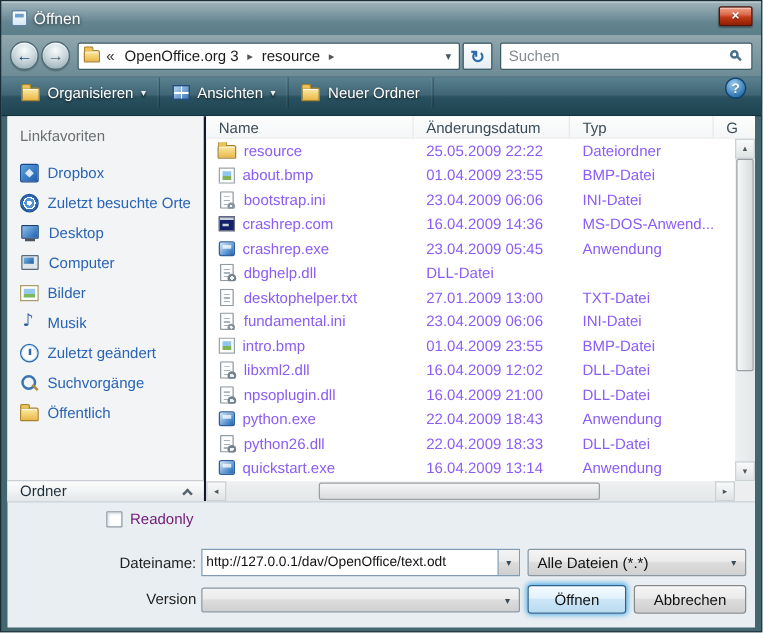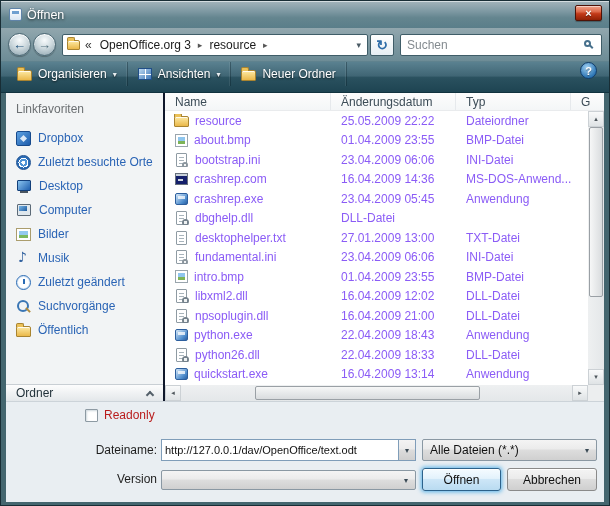--- a/index.html
+++ b/index.html
@@ -97,21 +97,21 @@
   .hscroll .sarrow.rgt{margin-left:auto}
   .hthumb{position:absolute;left:90px;top:1px;bottom:1px;width:225px;border:1px solid #9aa0a5;border-radius:2px;
           background:linear-gradient(180deg,#f6f7f7,#d9dcde)}
   .scorner{position:absolute;right:0;bottom:0;width:16px;height:16px;background:#eceeef}
 
   
   .bottom{position:absolute;left:5px;right:5px;top:400px;height:101px;background:#e9eef2;border-top:1px solid #ccd3d9}
   .readonly-row{position:absolute;left:79px;top:6px;display:flex;align-items:center;gap:6px}
   .checkbox{width:13px;height:13px;background:#fff;border:1px solid #8d9aa3;border-radius:1px;
             box-shadow:inset 1px 1px 2px #cfd8de}
-  .readonly-label{color:#b91c1c}
+  .readonly-label{color:#701a75}
   .lbl{position:absolute;left:0;width:151px;text-align:right;color:#1e1e1e}
   .lbl-filename{top:41px}
   .lbl-version{top:70px}
   .combo{position:absolute;left:155px;top:37px;width:255px;height:22px;background:#fff;border:1px solid #7f9db9;display:flex}
   .combo input{flex:1;border:0;outline:0;background:transparent;font:11px "Liberation Sans",sans-serif;color:#111;padding:0 3px;min-width:0}
   .dropbtn{width:17px;border-left:1px solid #7f9db9;display:flex;align-items:center;justify-content:center;
            font-size:8px;color:#3a4a55;background:linear-gradient(180deg,#f3f3f3,#ebebeb 45%,#dcdcdc 50%,#cfcfcf)}
   .select{position:absolute;height:22px;border:1px solid #8a98a3;border-radius:2px;display:flex;align-items:center;
           padding:0 7px;color:#111;background:linear-gradient(180deg,#f4f4f4,#ebebeb 45%,#dddddd 50%,#d0d0d0)}
   .sel-arrow{margin-left:auto;font-size:8px;color:#3a4a55;padding-left:6px}

